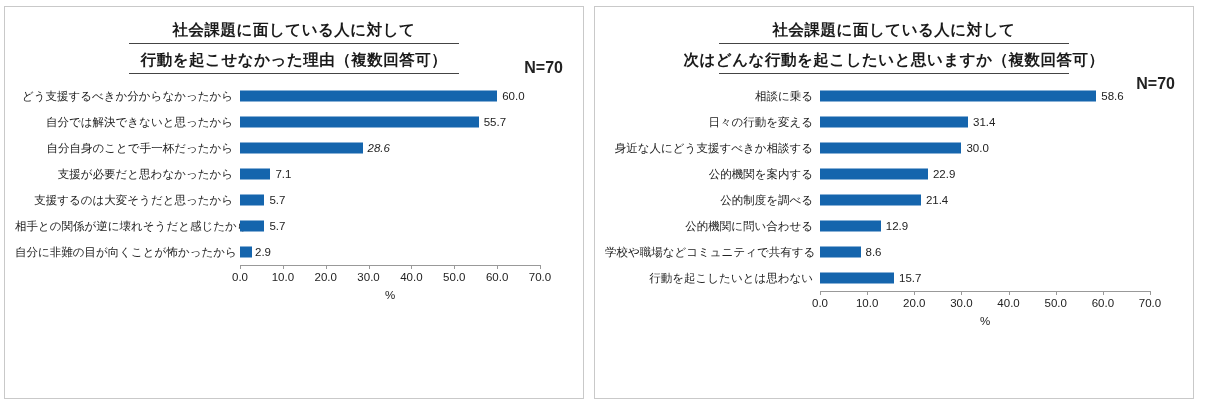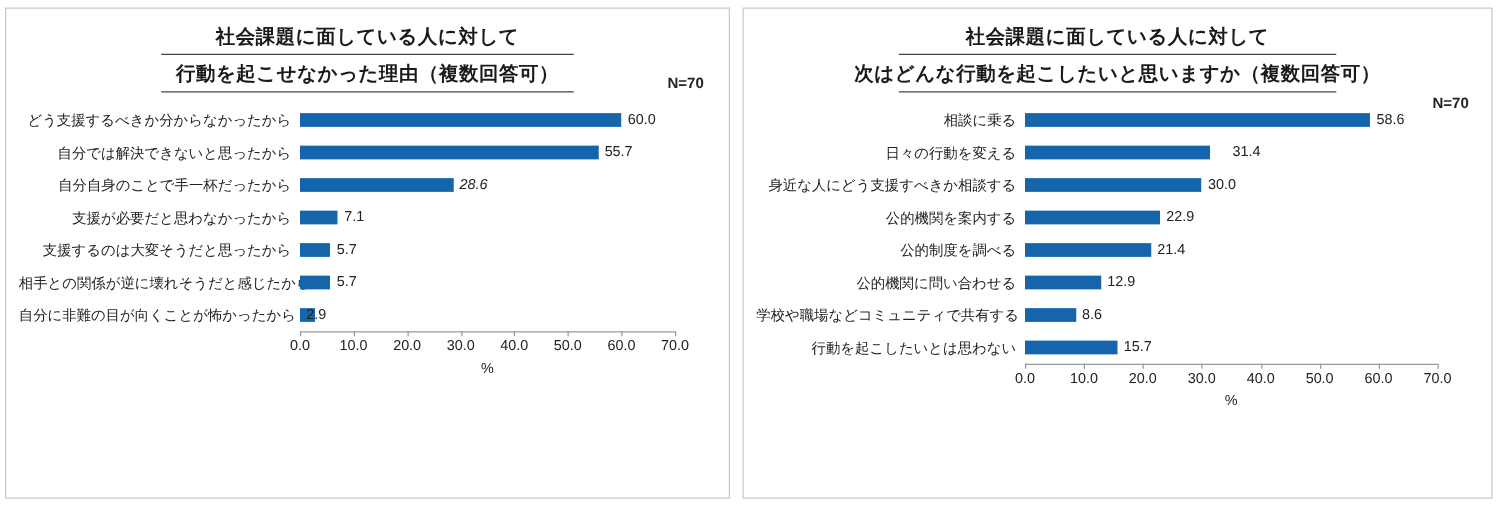--- a/index.html
+++ b/index.html
@@ -52,21 +52,21 @@
     transform: translateX(-50%);
     width: 330px;
     border-bottom: 1.5px solid #444444;
   }
   .ul1 { top: 28px; }
   .ul2 { top: 58px; }
   .panel-right .title-underline { width: 350px; }
 
   .n-label {
     position: absolute;
-    font-size: 12px;
+    font-size: 16px;
     font-weight: bold;
     color: #222222;
   }
 
   
   .chart {
     position: relative;
     margin-top: 6px;
     height: 270px;
   }
@@ -195,21 +195,21 @@
             <div class="row-label" style="width: 225px;">相手との関係が逆に壊れそうだと感じたから</div>
             <div class="plot" style="flex: 0 0 300px;">
               <div class="bar" style="width: 24.4286px; background: rgb(21, 101, 173);"></div>
               <div class="bar-value" style="left: 29.4286px;">5.7</div>
             </div>
           </div>
           <div class="row">
             <div class="row-label" style="width: 225px;">自分に非難の目が向くことが怖かったから</div>
             <div class="plot" style="flex: 0 0 300px;">
               <div class="bar" style="width: 12.4286px; background: rgb(21, 101, 173);"></div>
-              <div class="bar-value" style="left: 5px;">2.9</div>
+              <div class="bar-value" style="left: 15px;">2.9</div>
             </div>
           </div>
         </div>
       <div class="axis">
           <div class="axis-line" style="left: 225px; width: 300px;"></div>
           <div class="tick" style="left: 225px;"></div>
           <div class="tick-label" style="left: 225px;">0.0</div>
           <div class="tick" style="left: 267.857px;"></div>
           <div class="tick-label" style="left: 267.857px;">10.0</div>
           <div class="tick" style="left: 310.714px;"></div>
@@ -243,21 +243,21 @@
             <div class="row-label" style="width: 215px;">相談に乗る</div>
             <div class="plot" style="flex: 0 0 330px;">
               <div class="bar" style="width: 276.257px; background: rgb(21, 101, 173);"></div>
               <div class="bar-value" style="left: 281.257px;">58.6</div>
             </div>
           </div>
           <div class="row">
             <div class="row-label" style="width: 215px;">日々の行動を変える</div>
             <div class="plot" style="flex: 0 0 330px;">
               <div class="bar" style="width: 148.029px; background: rgb(21, 101, 173);"></div>
-              <div class="bar-value" style="left: 153.029px; margin-left: 13px;">31.4</div>
+              <div class="bar-value" style="left: 153.029px;">31.4</div>
             </div>
           </div>
           <div class="row">
             <div class="row-label" style="width: 215px;">身近な人にどう支援すべきか相談する</div>
             <div class="plot" style="flex: 0 0 330px;">
               <div class="bar" style="width: 141.429px; background: rgb(21, 101, 173);"></div>
               <div class="bar-value" style="left: 146.429px;">30.0</div>
             </div>
           </div>
           <div class="row">

